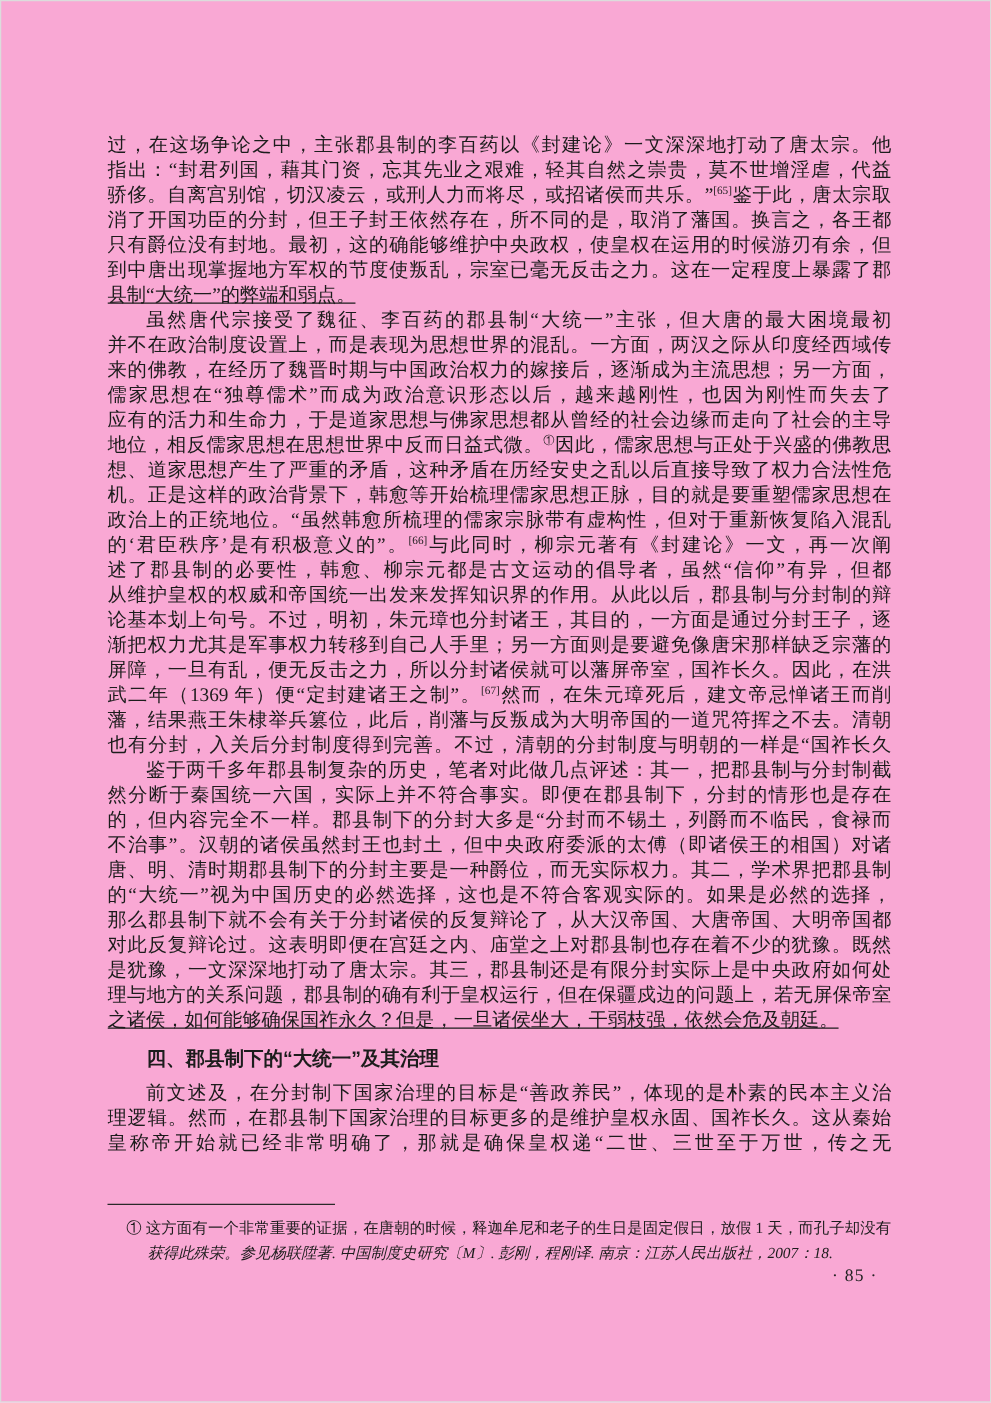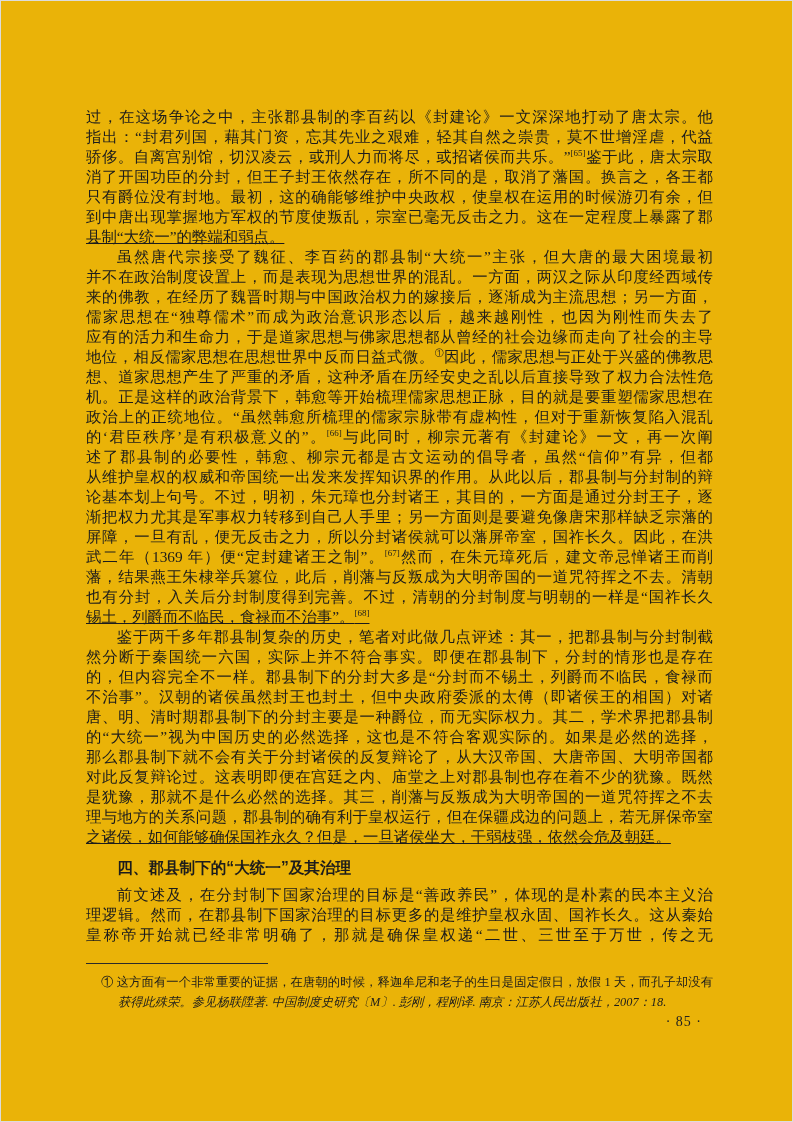--- a/index.html
+++ b/index.html
@@ -5,21 +5,21 @@
   html, body {
     margin: 0;
     padding: 0;
     background: #f2f2f2;
   }
   .page {
     position: relative;
     width: 793px;
     height: 1122px;
     margin: 0 auto;
-    background: #eab308;
+    background: #f9a8d4;
     border: 1px solid #dcdcdc;
     box-sizing: border-box;
     font-family: "Liberation Serif", "DejaVu Serif", serif;
     color: #1c1c1c;
     overflow: hidden;
   }
   .content {
     position: absolute;
     left: 85px;
     top: 106px;
@@ -113,30 +113,29 @@
       <div class="line">政治上的正统地位。“虽然韩愈所梳理的儒家宗脉带有虚构性，但对于重新恢复陷入混乱</div>
       <div class="line">的‘君臣秩序’是有积极意义的”。<sup>[66]</sup>与此同时，柳宗元著有《封建论》一文，再一次阐</div>
       <div class="line">述了郡县制的必要性，韩愈、柳宗元都是古文运动的倡导者，虽然“信仰”有异，但都</div>
       <div class="line">从维护皇权的权威和帝国统一出发来发挥知识界的作用。从此以后，郡县制与分封制的辩</div>
       <div class="line">论基本划上句号。不过，明初，朱元璋也分封诸王，其目的，一方面是通过分封王子，逐</div>
       <div class="line">渐把权力尤其是军事权力转移到自己人手里；另一方面则是要避免像唐宋那样缺乏宗藩的</div>
       <div class="line">屏障，一旦有乱，便无反击之力，所以分封诸侯就可以藩屏帝室，国祚长久。因此，在洪</div>
       <div class="line">武二年（1369 年）便“定封建诸王之制”。<sup>[67]</sup>然而，在朱元璋死后，建文帝忌惮诸王而削</div>
       <div class="line">藩，结果燕王朱棣举兵篡位，此后，削藩与反叛成为大明帝国的一道咒符挥之不去。清朝</div>
       <div class="line">也有分封，入关后分封制度得到完善。不过，清朝的分封制度与明朝的一样是“国祚长久</div>
-      <div class="line endline">锡土，列爵而不临民，食禄而不治事”。<sup>[68]</sup></div>
       <div class="line indent">鉴于两千多年郡县制复杂的历史，笔者对此做几点评述：其一，把郡县制与分封制截</div>
       <div class="line">然分断于秦国统一六国，实际上并不符合事实。即便在郡县制下，分封的情形也是存在</div>
       <div class="line">的，但内容完全不一样。郡县制下的分封大多是“分封而不锡土，列爵而不临民，食禄而</div>
       <div class="line">不治事”。汉朝的诸侯虽然封王也封土，但中央政府委派的太傅（即诸侯王的相国）对诸</div>
       <div class="line">唐、明、清时期郡县制下的分封主要是一种爵位，而无实际权力。其二，学术界把郡县制</div>
       <div class="line">的“大统一”视为中国历史的必然选择，这也是不符合客观实际的。如果是必然的选择，</div>
       <div class="line">那么郡县制下就不会有关于分封诸侯的反复辩论了，从大汉帝国、大唐帝国、大明帝国都</div>
       <div class="line">对此反复辩论过。这表明即便在宫廷之内、庙堂之上对郡县制也存在着不少的犹豫。既然</div>
-      <div class="line">是犹豫，那就不是什么必然的选择。其三，削藩与反叛成为大明帝国的一道咒符挥之不去</div>
+      <div class="line">是犹豫，一文深深地打动了唐太宗。其三，郡县制还是有限分封实际上是中央政府如何处</div>
       <div class="line">理与地方的关系问题，郡县制的确有利于皇权运行，但在保疆戍边的问题上，若无屏保帝室</div>
       <div class="line endline">之诸侯，如何能够确保国祚永久？但是，一旦诸侯坐大，干弱枝强，依然会危及朝廷。</div>
       <div class="heading">四、郡县制下的“大统一”及其治理</div>
       <div class="line indent">前文述及，在分封制下国家治理的目标是“善政养民”，体现的是朴素的民本主义治</div>
       <div class="line">理逻辑。然而，在郡县制下国家治理的目标更多的是维护皇权永固、国祚长久。这从秦始</div>
       <div class="line">皇称帝开始就已经非常明确了，那就是确保皇权递“二世、三世至于万世，传之无</div>
     </div>
 
   <div class="footnote">
     <div class="fn-rule"></div>

